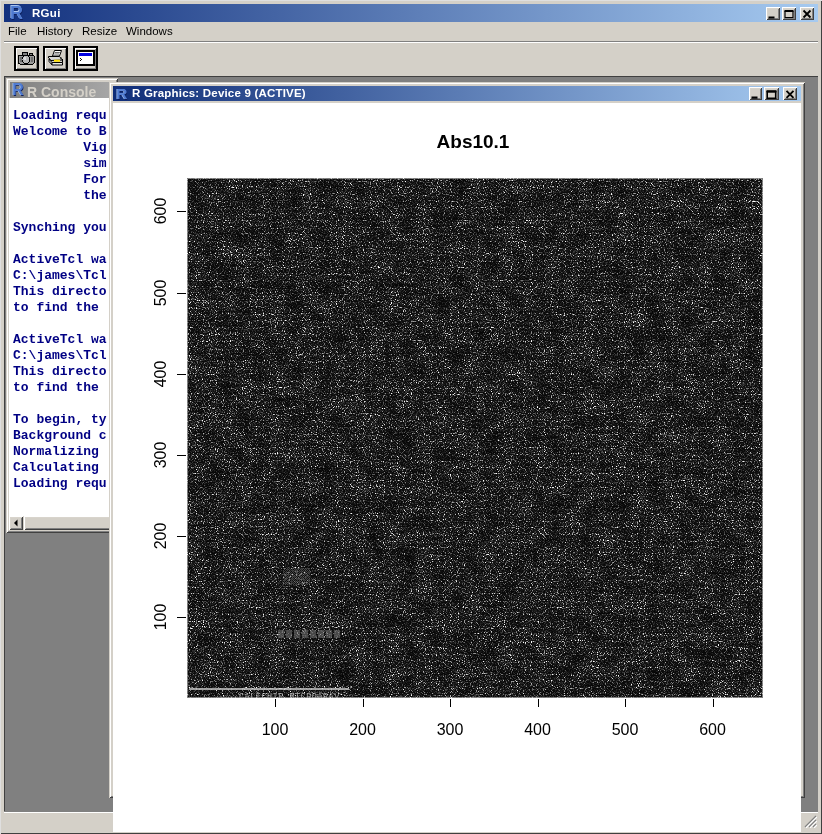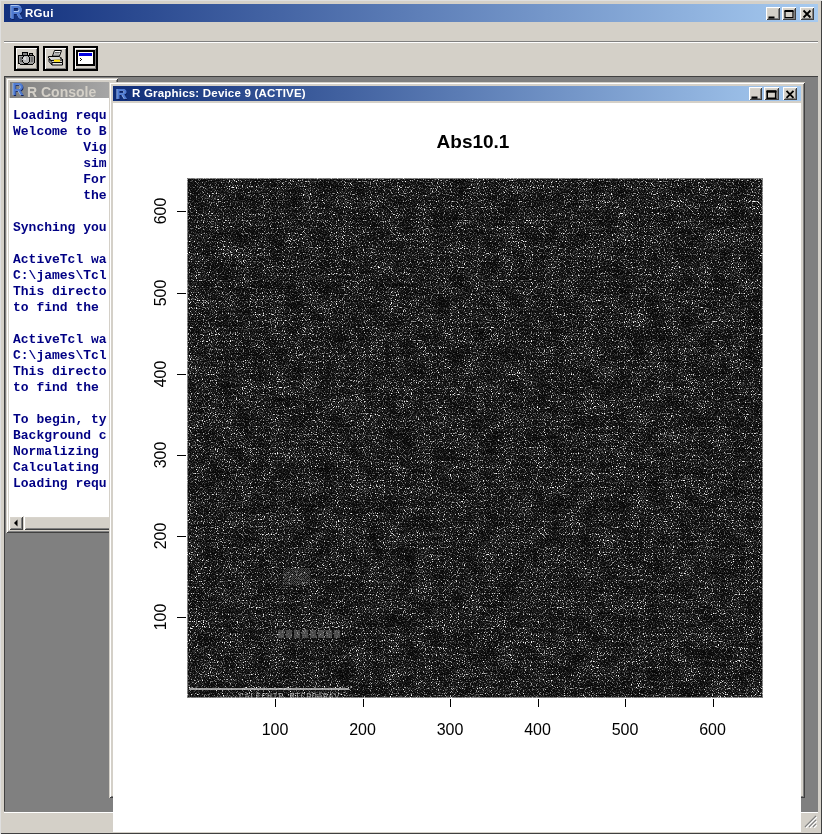--- a/index.html
+++ b/index.html
@@ -4,21 +4,21 @@
 <style>
   html,body{margin:0;padding:0;}
   body{width:822px;height:834px;overflow:hidden;background:#D4D0C8;will-change:transform;
        font-family:"Liberation Sans",sans-serif;}
   .abs{position:absolute;}
   #page{position:relative;width:822px;height:834px;
         box-shadow:inset 1px 1px 0 #dfdfdf, inset -1px -1px 0 #404040;}
   
   #titlebar{left:4px;top:4px;width:814px;height:18px;
     background:linear-gradient(to right,#13317e,#a6caf0);}
-  #titlebar .ttext{position:absolute;left:21px;top:3px;color:#fff;
+  #titlebar .ttext{position:absolute;left:28px;top:3px;color:#fff;
     font-size:11.5px;font-weight:bold;letter-spacing:0.3px;}
   .winbtn{position:absolute;background:#D4D0C8;
     box-shadow:inset 1px 1px 0 #fff, inset -1px -1px 0 #404040,
                inset 2px 2px 0 #d8d4cc, inset -2px -2px 0 #808080;}
   
   #menubar{left:4px;top:22px;width:814px;height:19px;font-size:11.5px;color:#000;}
   #menubar span{position:absolute;top:3px;}
   
   #toolbar{left:4px;top:41px;width:814px;height:35px;
     box-shadow:inset 0 1px 0 #808080, inset 0 2px 0 #ffffff;}
@@ -90,20 +90,26 @@
           <rect x="2.5" y="2" width="9" height="2" fill="#000"></rect>
         </svg>
     </div>
     <div class="winbtn" style="left:796px;top:3px;width:14px;height:13px">
       <svg width="14" height="13">
           <path d="M3.5 2.5 L10.5 9.5 M10.5 2.5 L3.5 9.5" stroke="#000" stroke-width="1.8"></path>
         </svg>
     </div>
   </div>
 
+  <div class="abs" id="menubar">
+    <span style="left:4px">File</span>
+    <span style="left:33px">History</span>
+    <span style="left:78px">Resize</span>
+    <span style="left:122px">Windows</span>
+  </div>
 
   <div class="abs" id="toolbar">
     <div class="tbtn" style="left:10px">
       <svg width="21" height="21" style="position:absolute;left:0;top:0" shape-rendering="crispEdges">
         <rect x="6" y="4.5" width="5" height="3" fill="#808080" stroke="#000" stroke-width="1"></rect>
         <rect x="13" y="5" width="3" height="2.5" fill="#808080" stroke="#000" stroke-width="1"></rect>
         <rect x="2.5" y="7" width="15.5" height="9" rx="1" fill="#9a9a9a" stroke="#000" stroke-width="1"></rect>
         <circle cx="10" cy="11.5" r="4" fill="#b8b8b8" stroke="#000" stroke-width="1"></circle>
         <circle cx="9" cy="10.5" r="1.5" fill="#dcdcdc"></circle>
         <rect x="3.5" y="9" width="2" height="5" fill="#6e6e6e"></rect>

